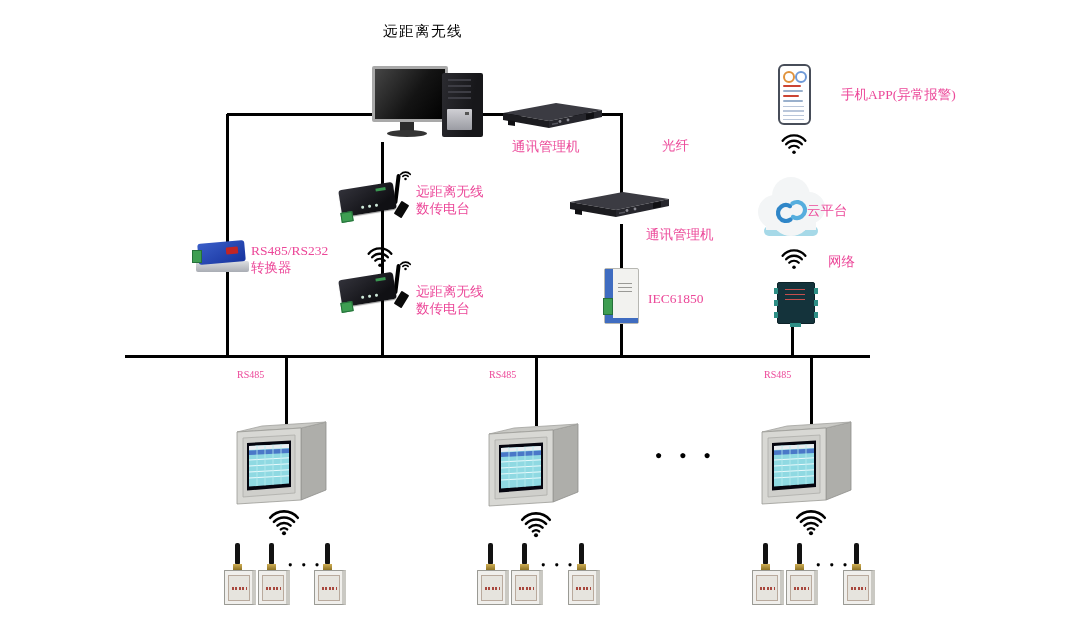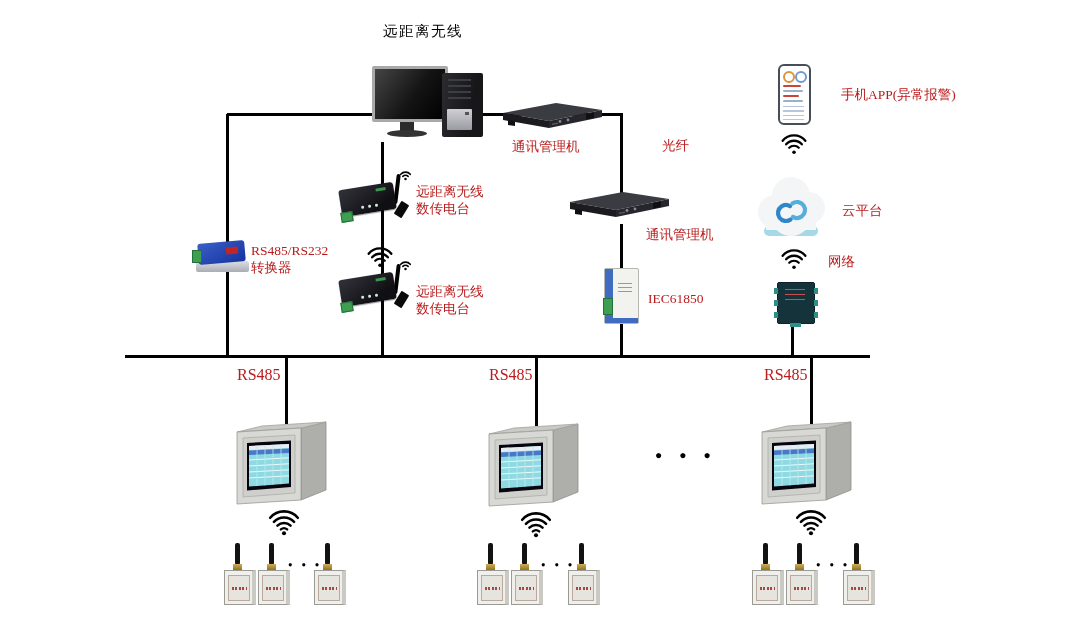--- a/index.html
+++ b/index.html
@@ -1,20 +1,20 @@
 <!DOCTYPE html>
 <html><head>
 <meta charset="utf-8">
 <style>
   html,body{margin:0;padding:0;background:#fff;}
   .canvas{position:relative;width:1071px;height:633px;background:#ffffff;overflow:hidden;
           font-family:"Liberation Serif","DejaVu Serif",serif;color:#000;}
   .ln{position:absolute;background:#000;}
-  .lbl{position:absolute;font-size:13.5px;line-height:17px;white-space:pre-line;color:#b91c1c;}
-  .lbl.small{font-size:16px;}
+  .lbl{position:absolute;font-size:13.5px;line-height:17px;white-space:pre-line;color:#ec4899;}
+  .lbl.small{font-size:10px;}
   .title{position:absolute;font-size:14.5px;letter-spacing:1.5px;font-weight:500;}
   .dots-big{position:absolute;font-size:12px;letter-spacing:7px;font-weight:bold;color:#000;}
   .dots-small{position:absolute;font-size:7.5px;letter-spacing:3.5px;font-weight:bold;color:#000;}
 
   
   .monitor{position:absolute;left:372px;top:66px;width:70px;height:50px;border:3px solid #a9a9a9;border-radius:2px;
            background:linear-gradient(125deg,#454545 0%,#141414 55%,#000 100%);}
   .stand-neck{position:absolute;left:400px;top:122px;width:14px;height:9px;background:#2b2b2b;}
   .stand-base{position:absolute;left:387px;top:130px;width:40px;height:7px;background:#343434;border-radius:50%;}
   .tower{position:absolute;left:442px;top:73px;width:41px;height:64px;border-radius:2px;
@@ -249,21 +249,21 @@
       <circle cx="41" cy="28" r="19" fill="#f3f5f6"></circle>
       <circle cx="59" cy="40" r="16" fill="#f3f5f6"></circle>
       <circle cx="41" cy="48" r="20" fill="#f3f5f6"></circle>
       <rect x="16" y="44" width="50" height="18" fill="#f3f5f6"></rect>
       <g fill="none" stroke-linecap="round">
         <circle cx="36" cy="45" r="8" stroke="#2f86c8" stroke-width="4.2" stroke-dasharray="34 17" transform="rotate(55 36 45)"></circle>
         <circle cx="47" cy="42" r="8" stroke="#55aede" stroke-width="4.2" stroke-dasharray="34 17" transform="rotate(235 47 42)"></circle>
       </g>
     </svg>
   </div>
-  <div class="lbl" style="left:842px;top:202px">云平台</div>
+  <div class="lbl" style="left:807px;top:202px">云平台</div>
 
   <div class="wifi" style="left:780px;top:246px;width:28px;height:24px">
     <svg viewBox="0 0 32 27">
         <g stroke="#000" fill="none" stroke-linecap="round">
       <path d="M3 11 A16.5 16.5 0 0 1 29 11" stroke-width="2.6"></path>
       <path d="M7 15 A12 12 0 0 1 25 15" stroke-width="2.6"></path>
       <path d="M10.5 19 A7.5 7.5 0 0 1 21.5 19" stroke-width="2.4"></path>
       <circle cx="16" cy="24" r="2" fill="#000" stroke="none"></circle>
     </g>
       </svg>

